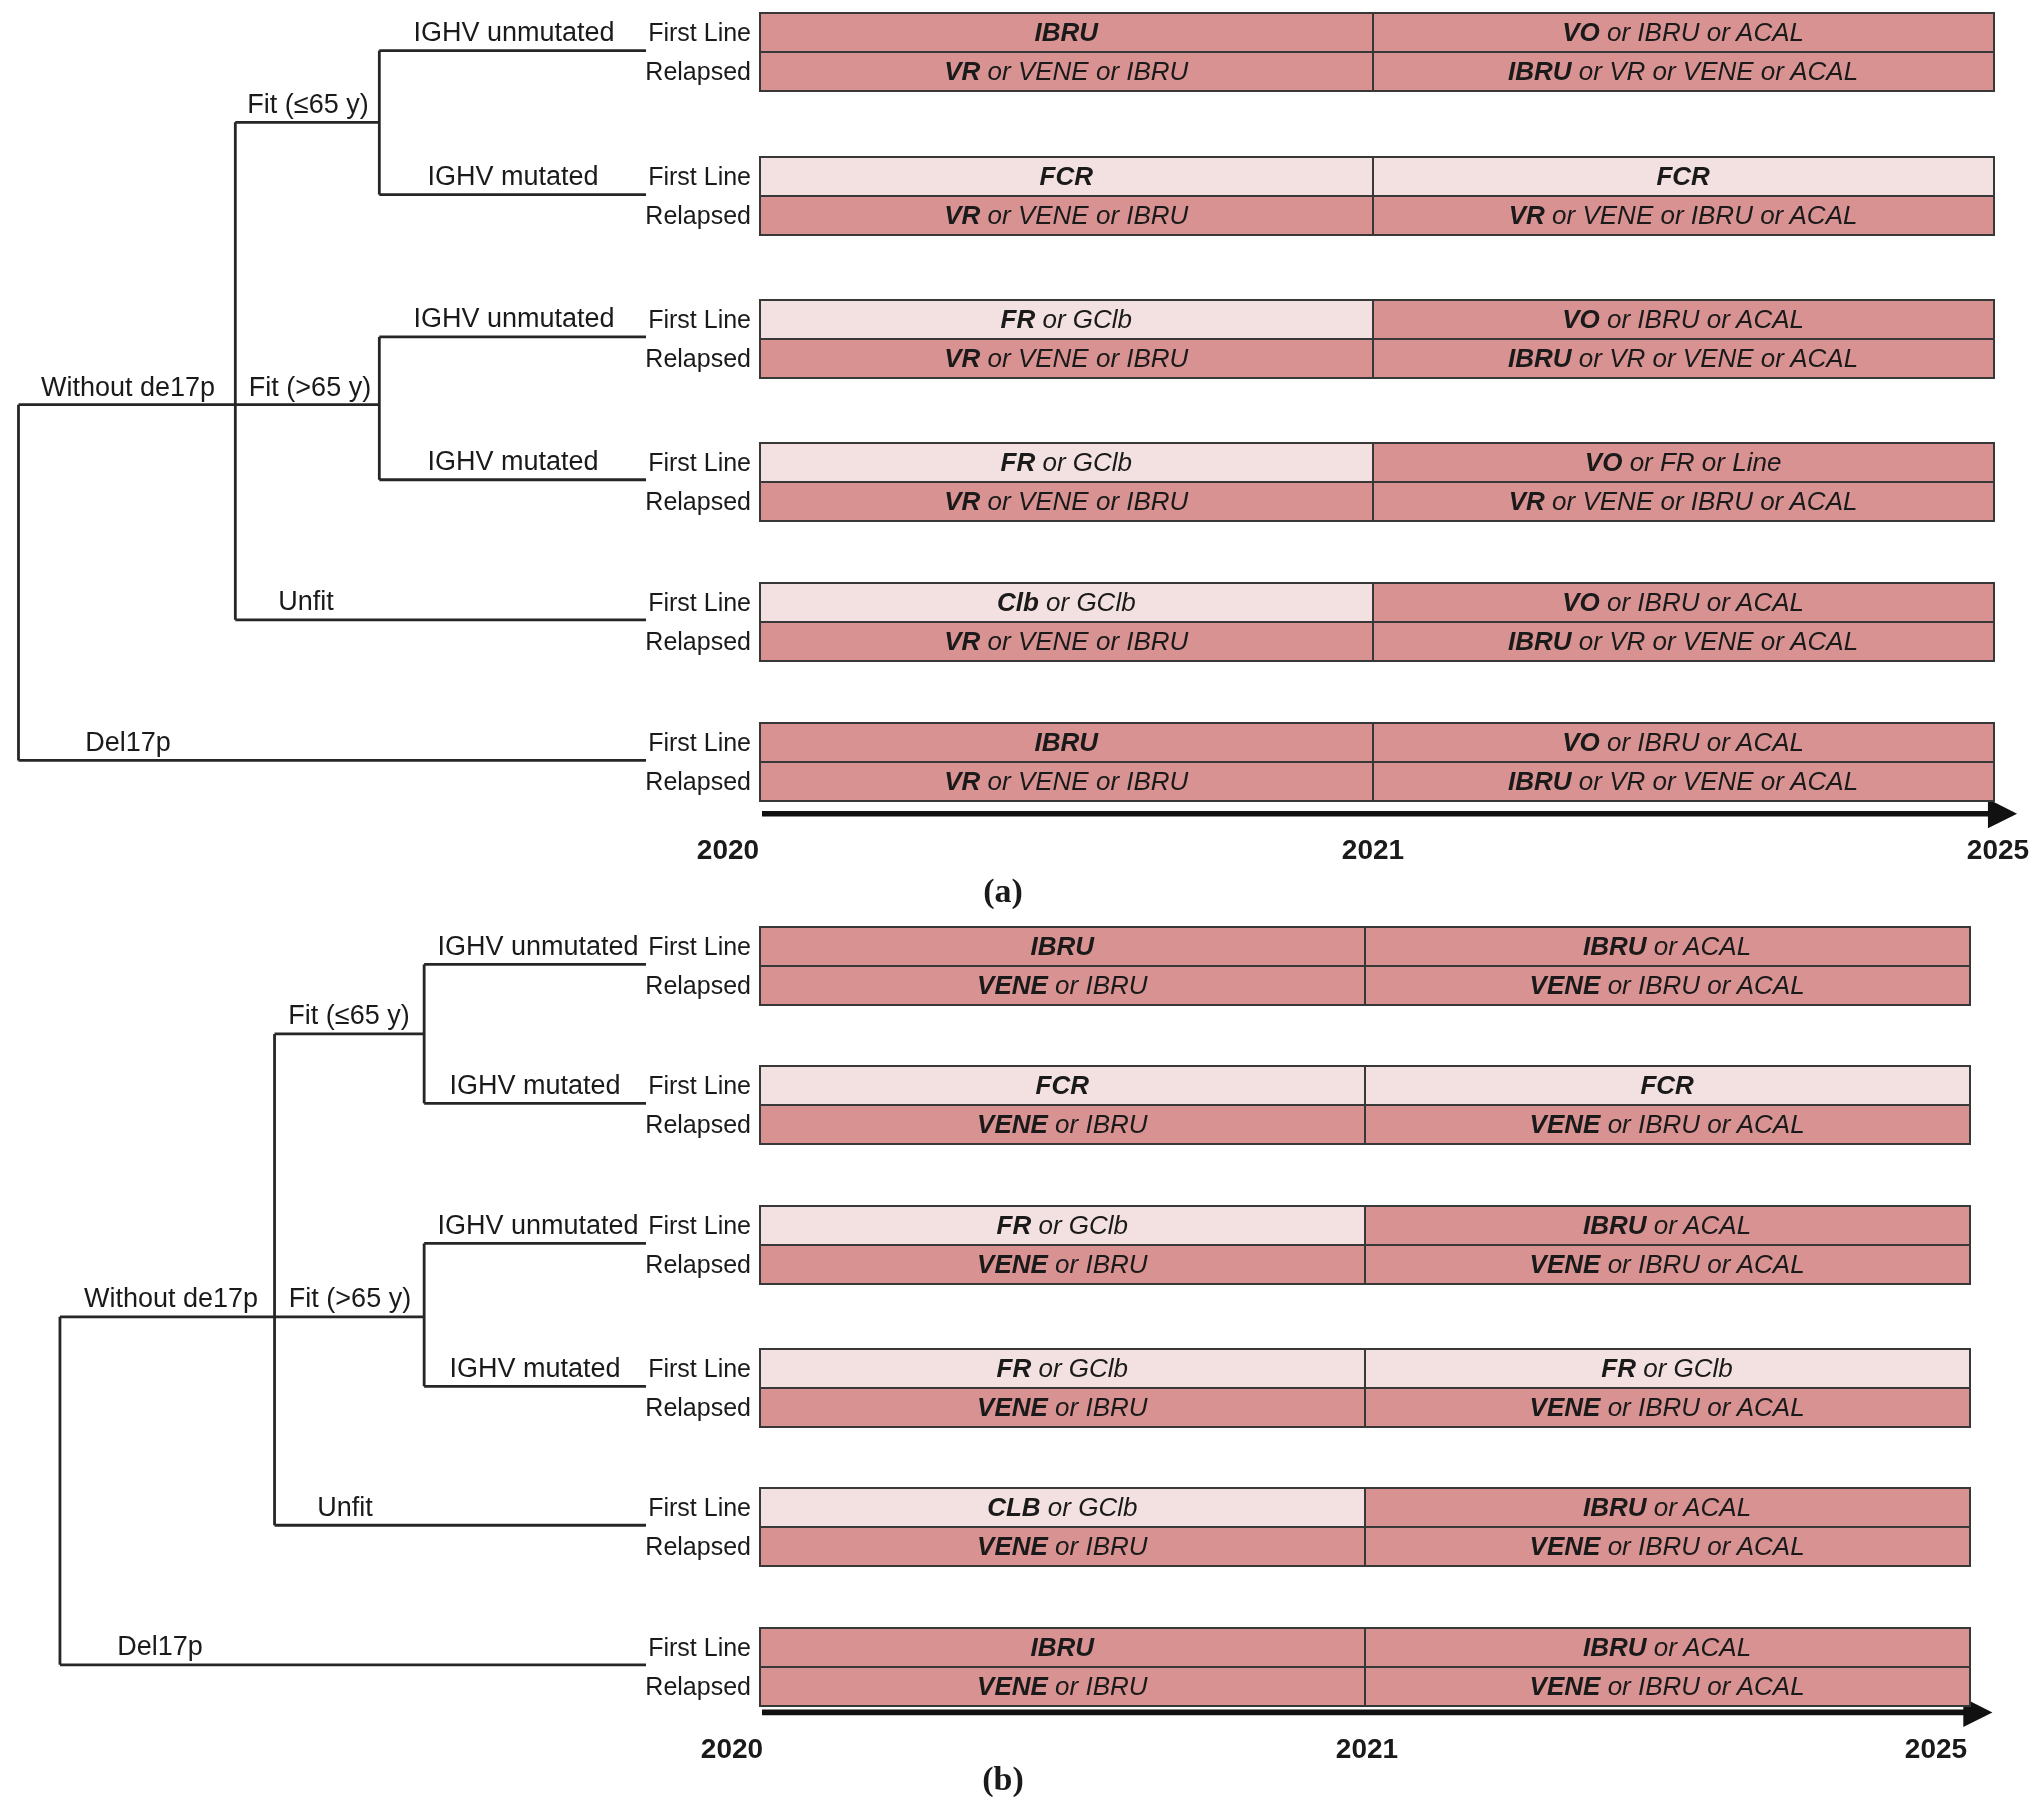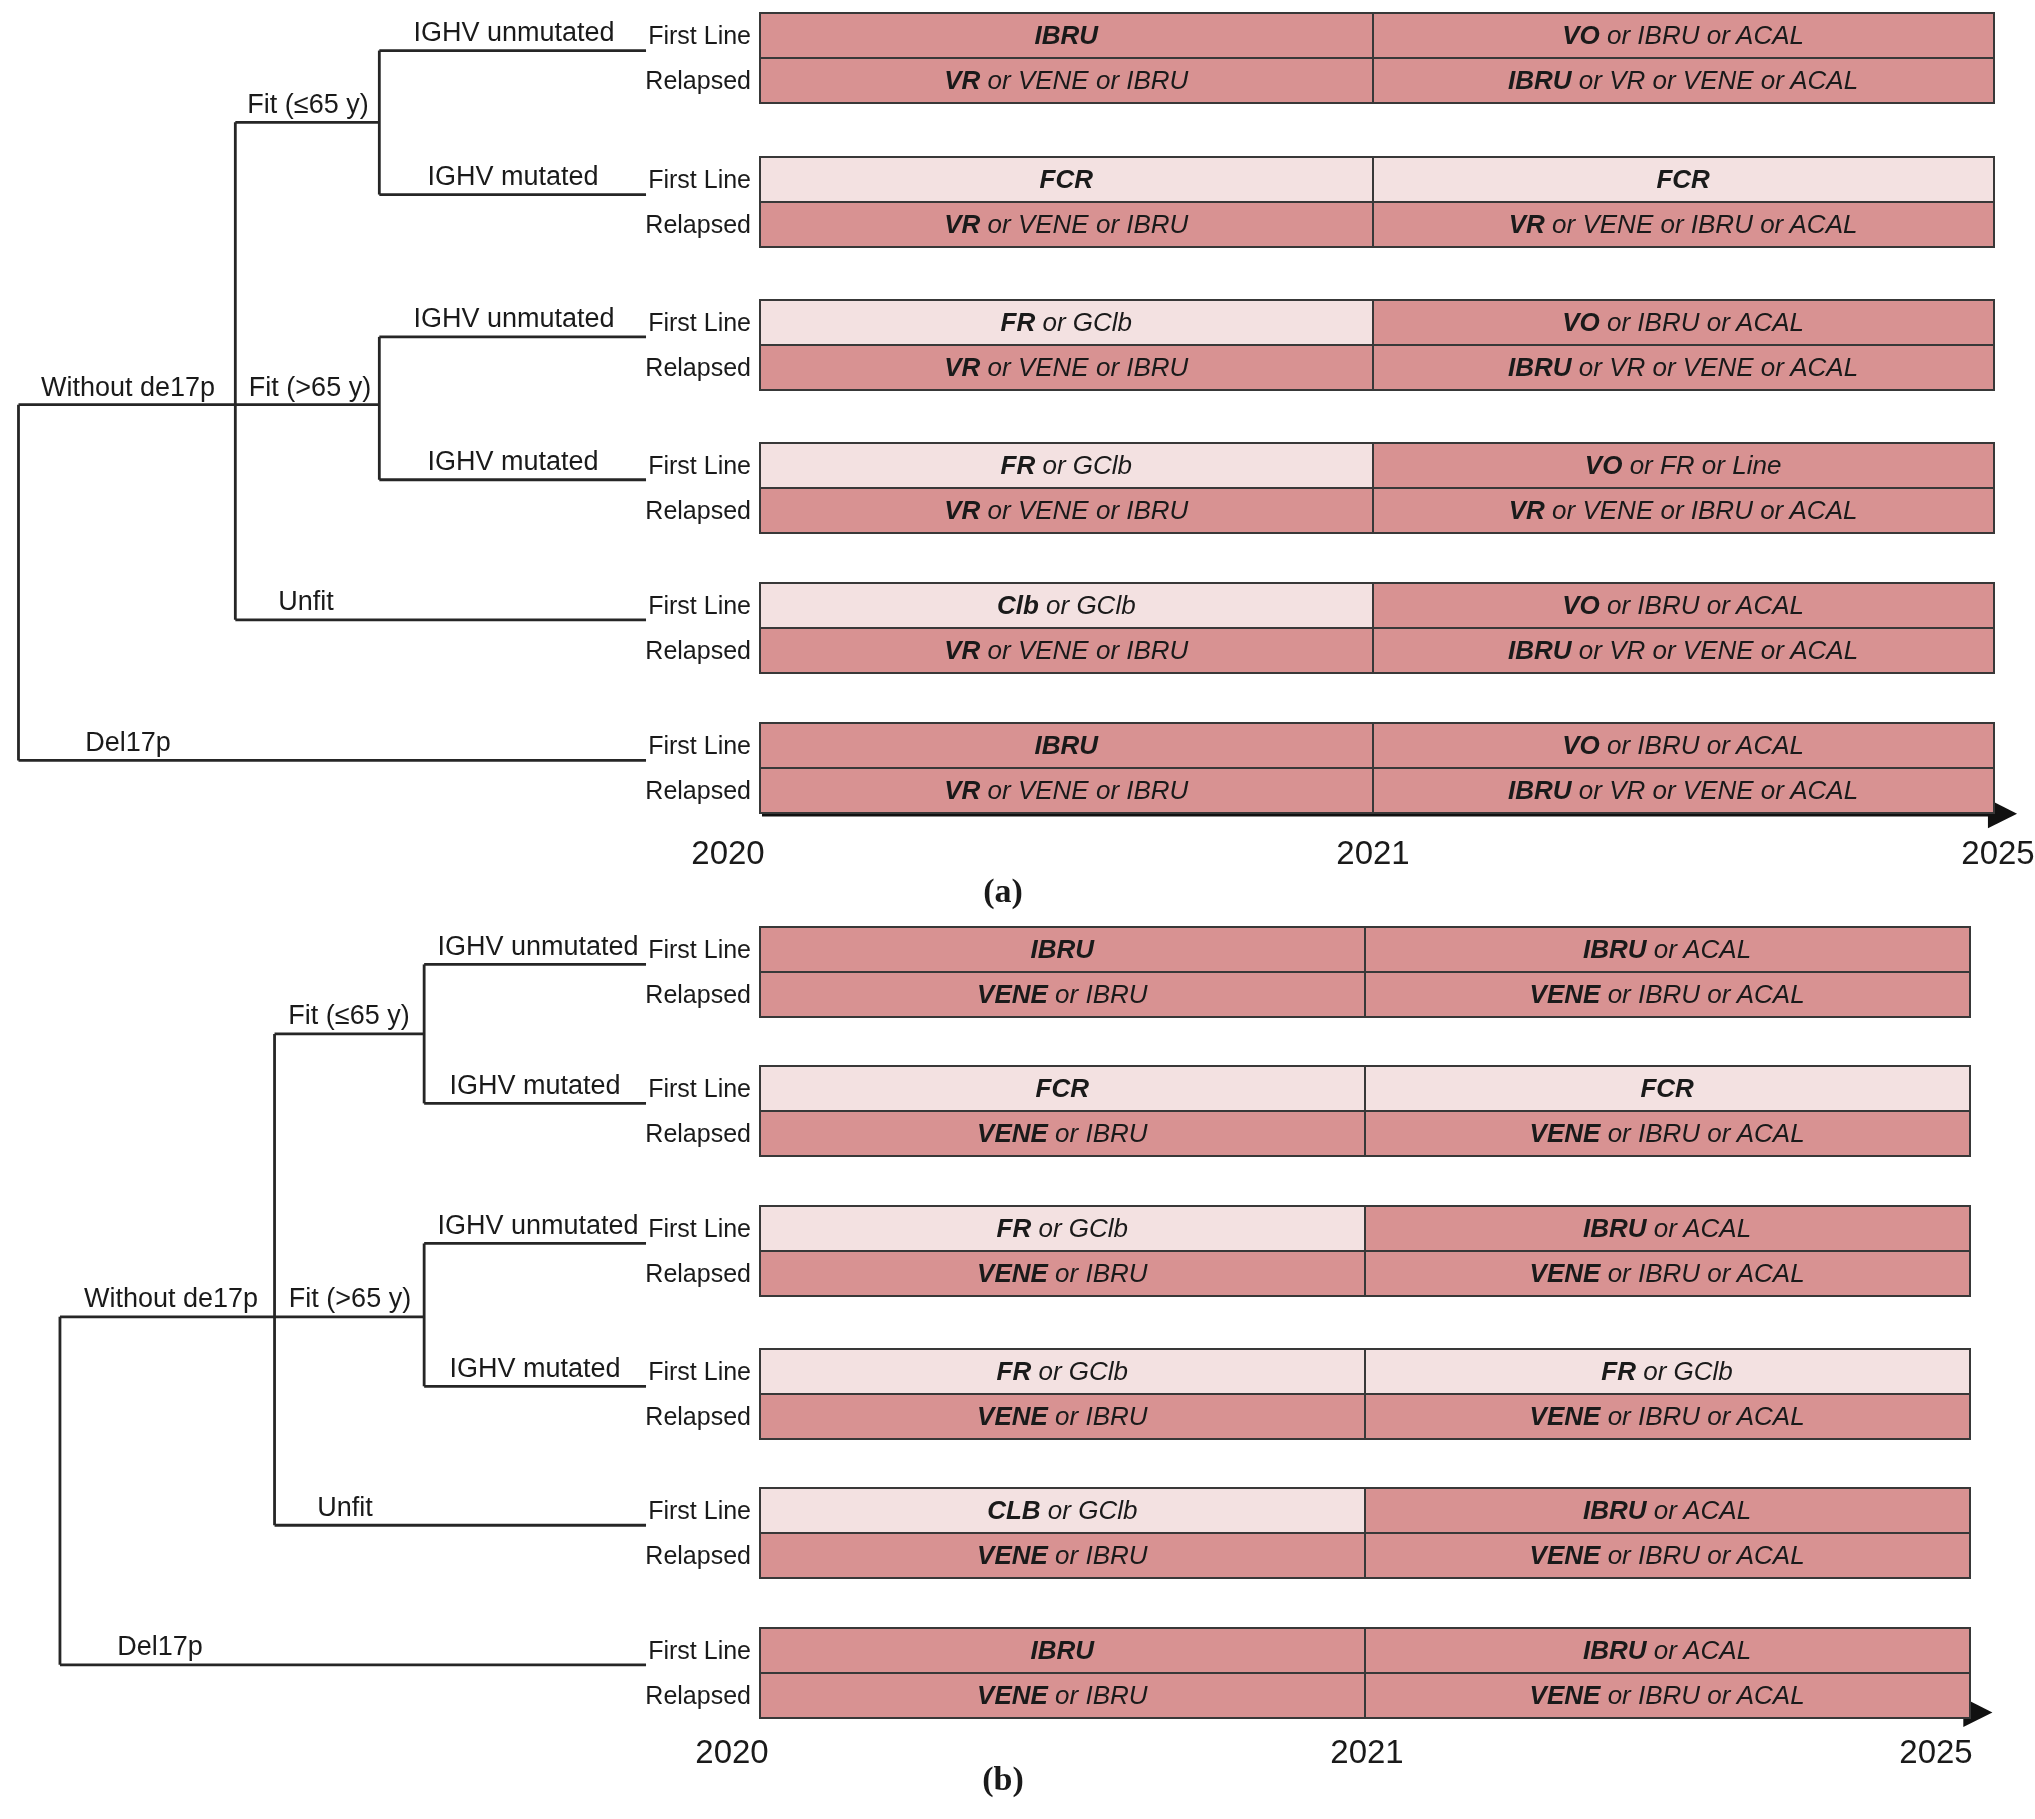--- a/index.html
+++ b/index.html
@@ -14,40 +14,40 @@
     width:2035px;height:1819px;position:relative;background:#ffffff;
     font-family:"Liberation Sans","DejaVu Sans",sans-serif;color:var(--ink);
     overflow:hidden;
   }
   svg.lines{position:absolute;left:0;top:0}
   .tlabel{
     position:absolute;transform:translate(-50%,-50%);
     font-size:27px;white-space:nowrap;
   }
   .group{position:absolute;left:583px;display:flex;flex-direction:column}
-  .grow{display:flex;height:47px}
+  .grow{display:flex;height:41px}
   .grow + .grow{margin-top:-2.2px}
   .rlabel{
     width:168px;flex:0 0 168px;padding-right:7.8px;font-size:25px;
     display:flex;align-items:center;justify-content:flex-end;white-space:nowrap;
   }
   .bar{display:flex}
   .seg{
     box-sizing:border-box;border:2.2px solid var(--bar-border);
     display:flex;align-items:center;justify-content:center;
     font-size:26px;white-space:nowrap;font-style:italic;
   }
   .seg + .seg{margin-left:-2.2px}
   .seg b{font-weight:700}
   .seg span{font-weight:400;white-space:pre}
   .seg[data-shade="dark"]{background:var(--bar-dark)}
   .seg[data-shade="light"]{background:var(--bar-light)}
   .year{
     position:absolute;transform:translateX(-50%);
-    font-size:33px;font-weight:400;white-space:nowrap;
+    font-size:28px;font-weight:700;white-space:nowrap;
   }
   .caption{
     position:absolute;transform:translate(-50%,-50%);
     font-size:34px;font-weight:700;
     font-family:"Liberation Serif","DejaVu Serif",serif;
   }
 </style>
 </head>
 <body>
 

